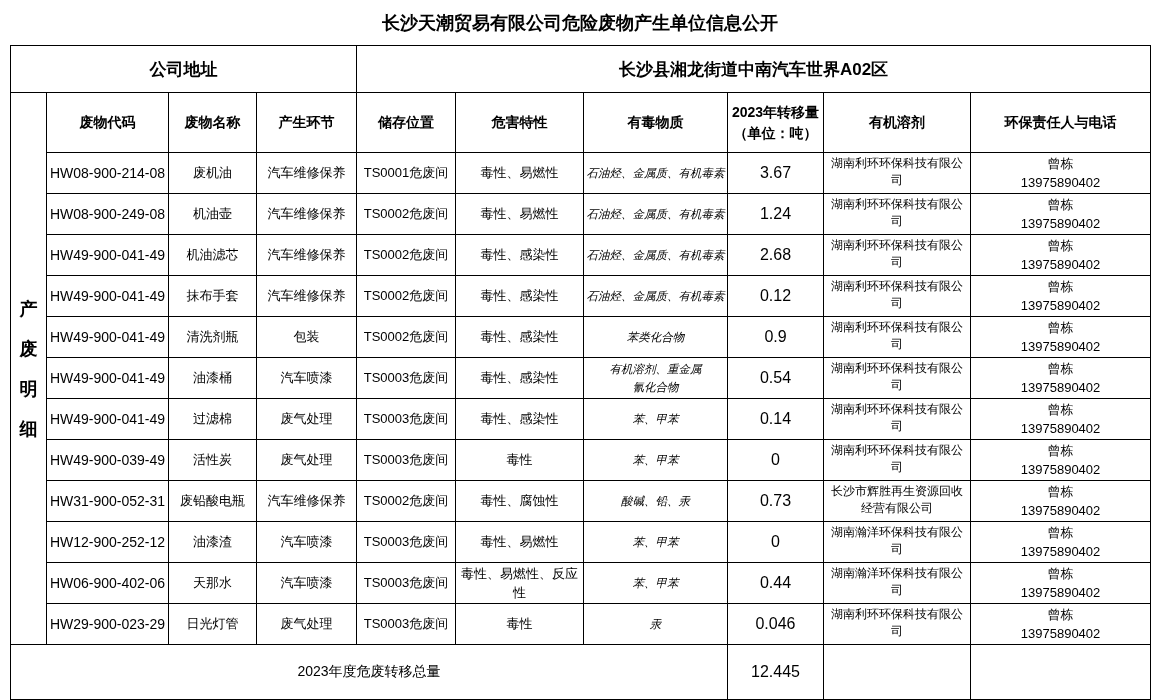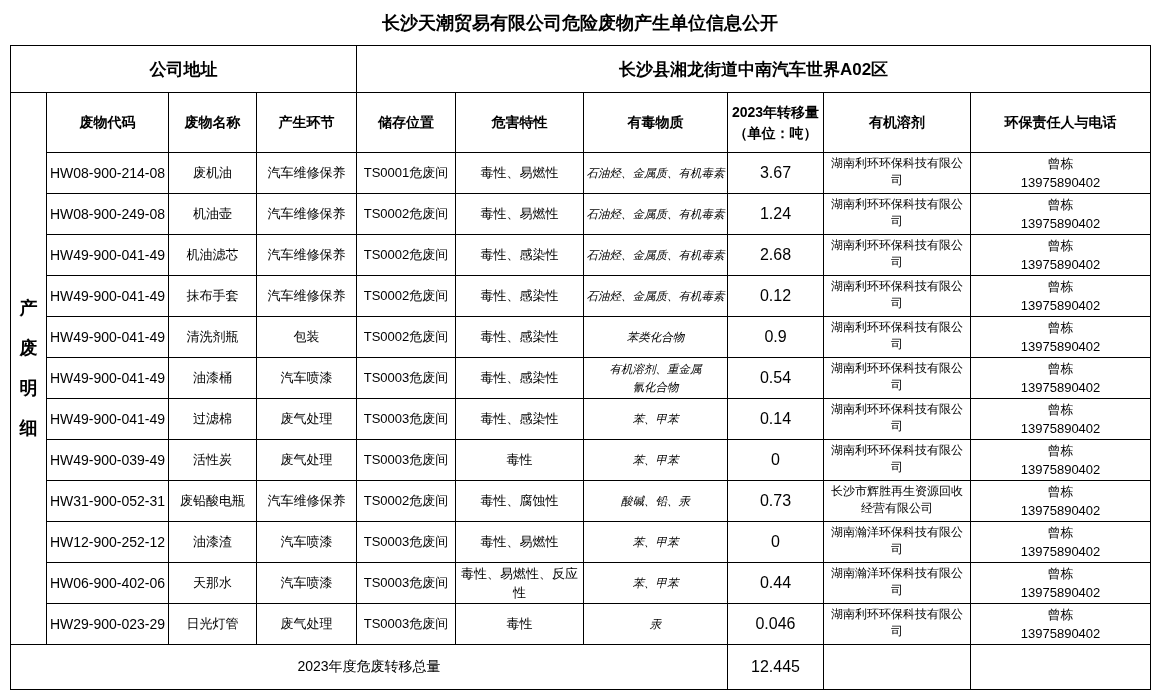--- a/index.html
+++ b/index.html
@@ -29,36 +29,35 @@
     border: 1px solid #000;
     text-align: center;
     vertical-align: middle;
     padding: 0 2px;
     overflow: hidden;
   }
 
   tr.r-addr { height: 47px; }
   tr.r-cols { height: 60px; }
   tr.r-data { height: 41px; margin-top: 40px; }
-  tr.r-foot { height: 45px; }
+  tr.r-foot { height: 55px; }
 
   .addr-label, .addr-value { font-size: 17px; font-weight: bold; }
 
   th.colhead {
     font-size: 14px; font-weight: bold;
     white-space: pre-line;
     line-height: 1.45;
   }
 
   td.side {
     font-size: 18px; font-weight: bold;
     padding: 0;
     word-break: break-all;
     line-height: 40px;
-    font-family: Liberation Mono, monospace;
   }
 
   td.code { font-size: 14px; padding: 0 1px; }
   td.cn   { font-size: 13px; }
   td.hazard { font-size: 13px; padding: 0 2px; line-height: 1.5; }
   td.toxic  { font-size: 11.5px; padding: 0 1px; white-space: pre-line; line-height: 1.6; font-style: italic; }
   td.amt    { font-size: 16px; }
   td.dest   { font-size: 12px; padding: 0; line-height: 1.45; font-family: Liberation Mono, monospace; }
   td.contact { font-size: 13px; line-height: 1.5; }
 

